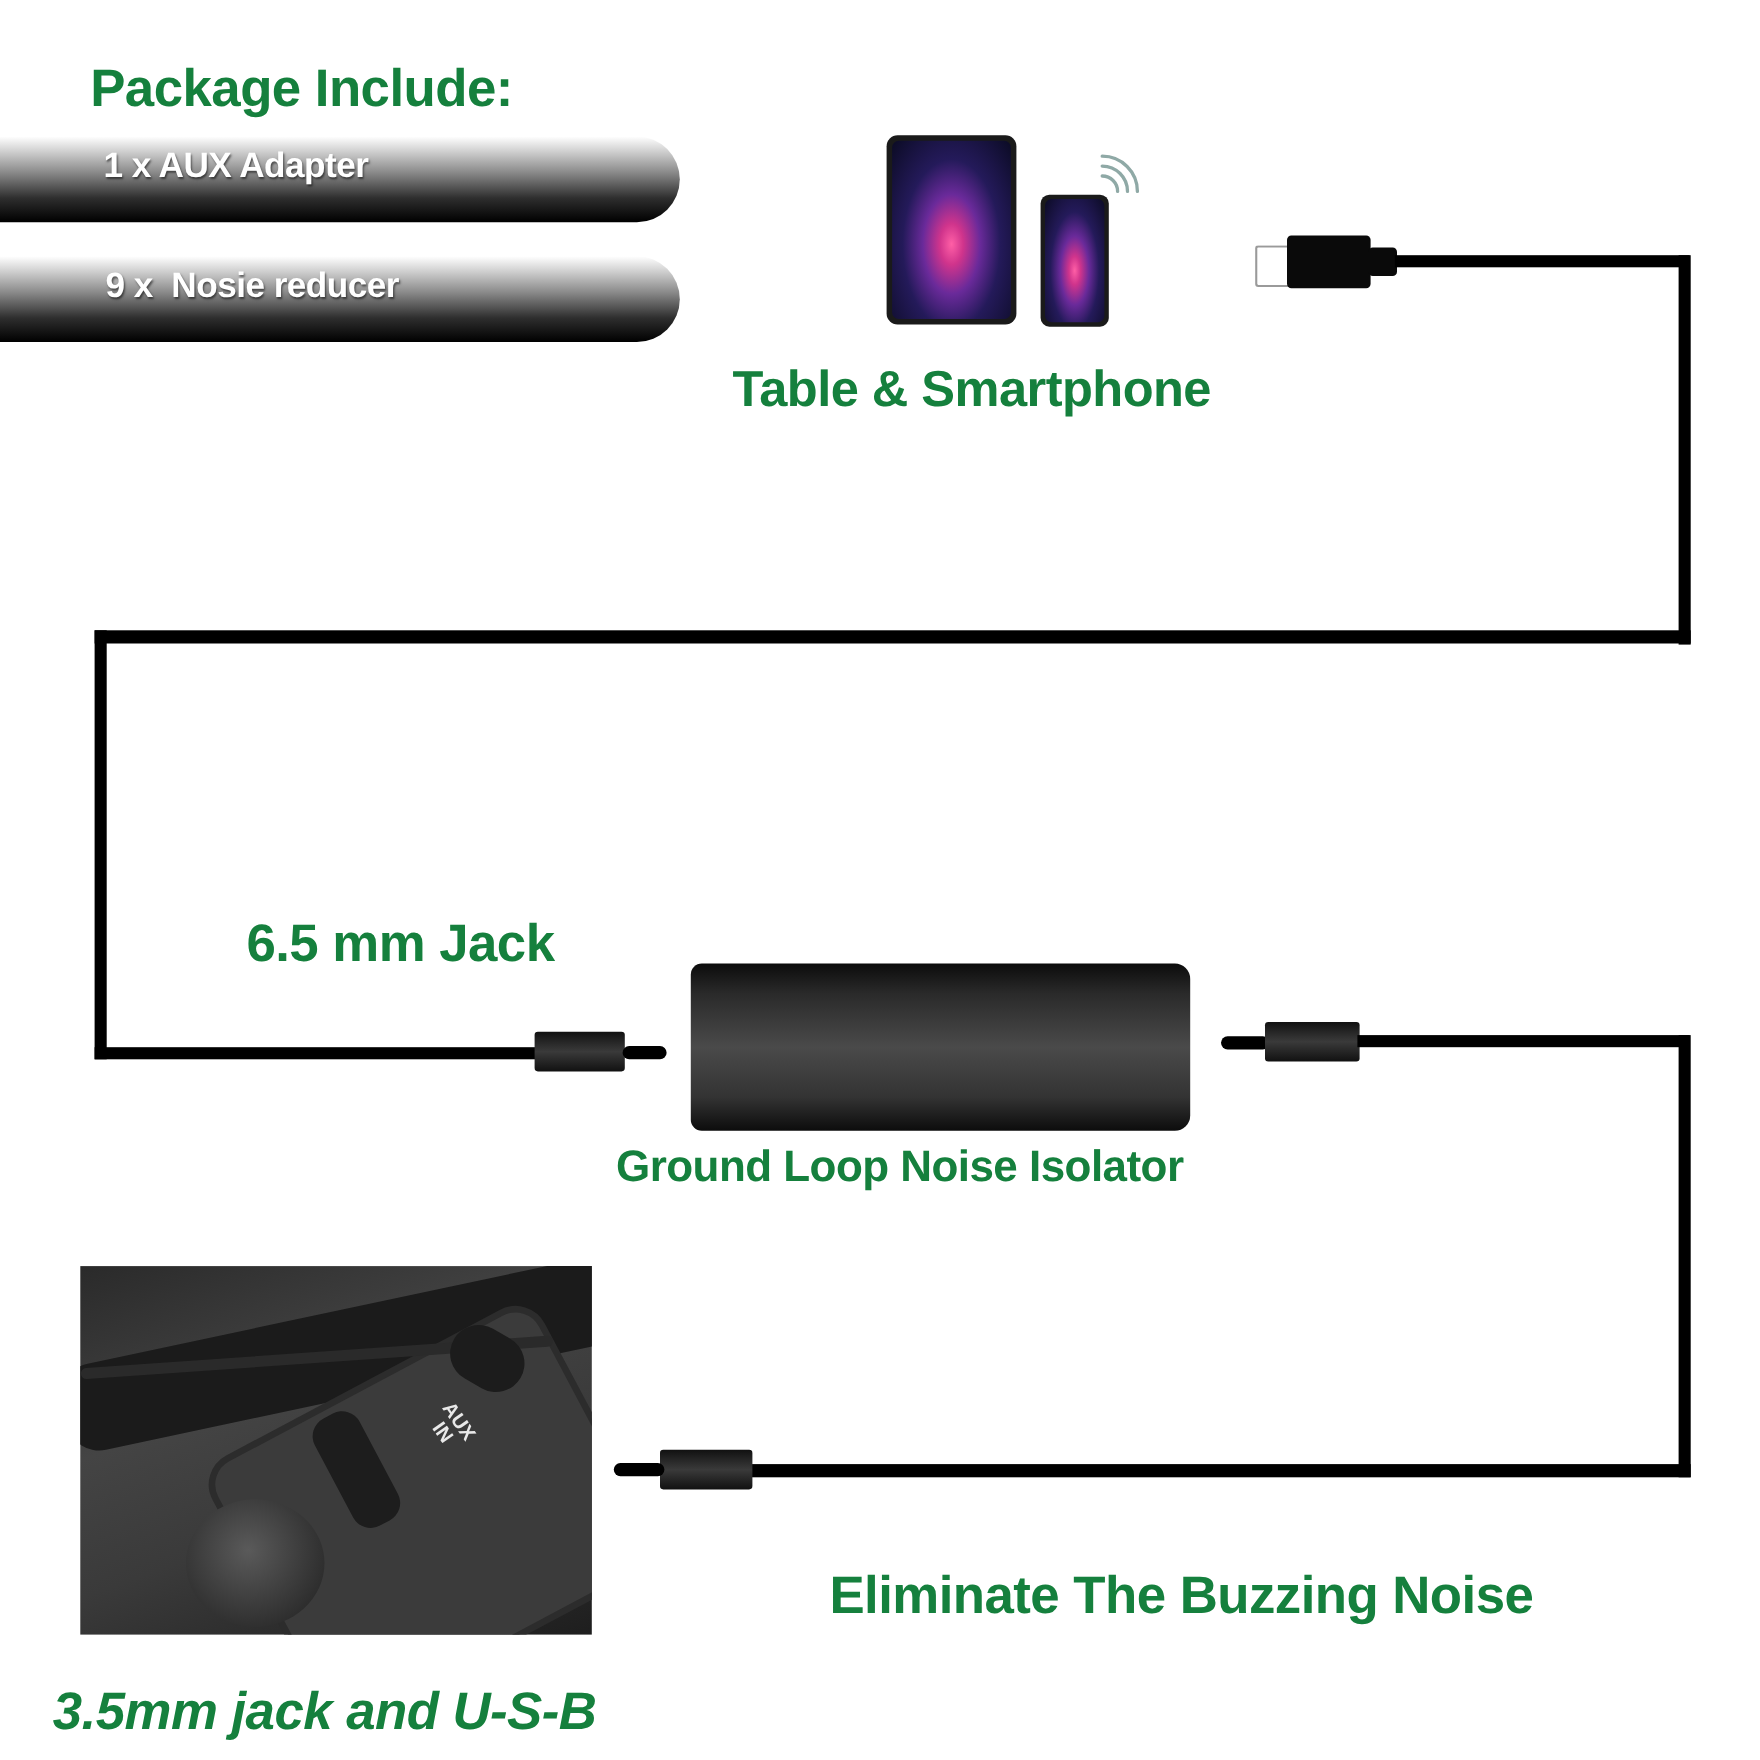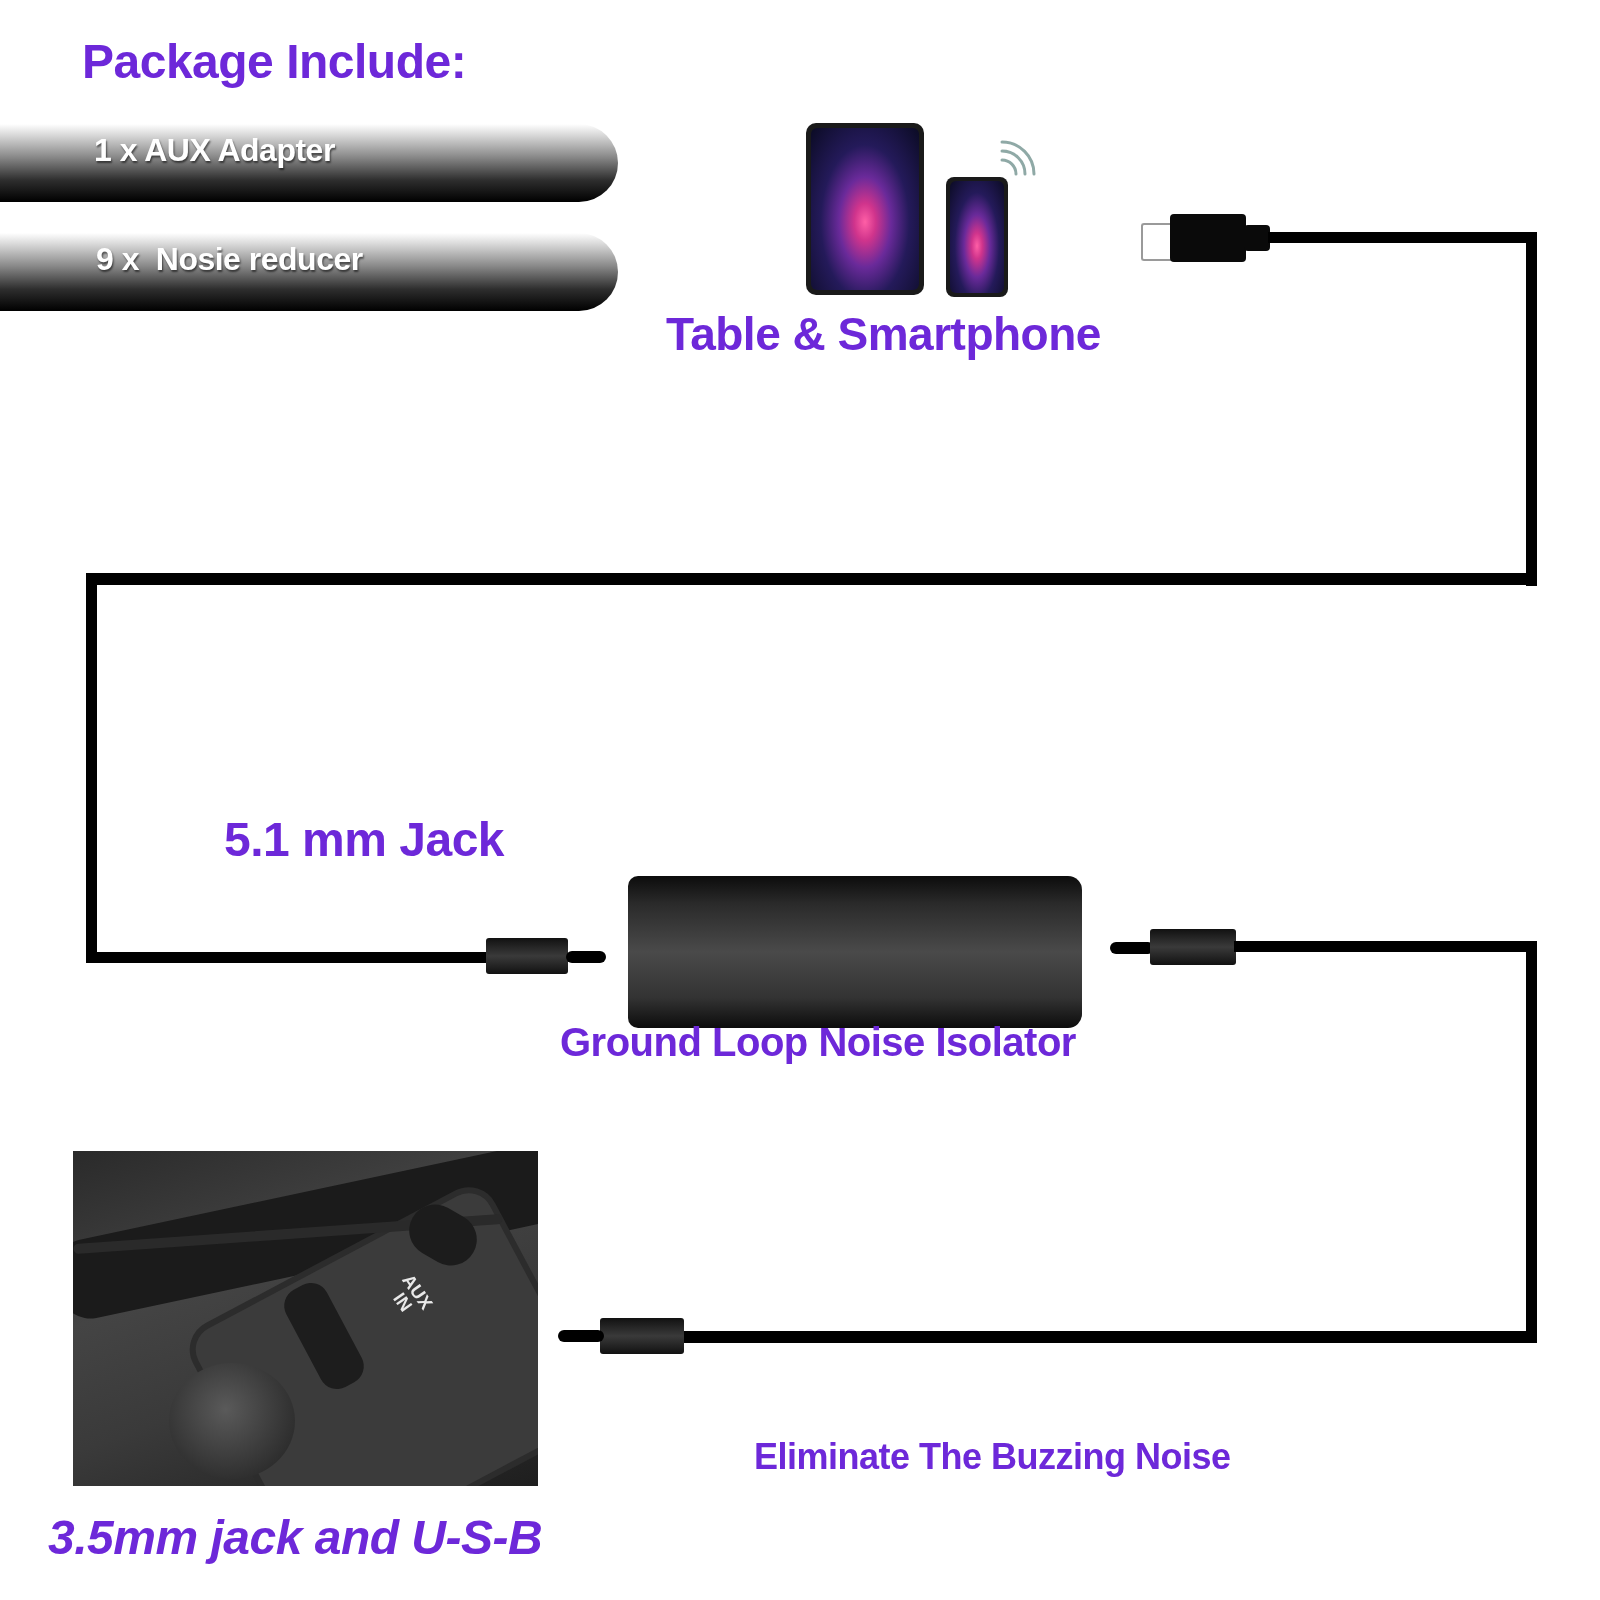--- a/index.html
+++ b/index.html
@@ -1,19 +1,19 @@
 <!DOCTYPE html>
 <html><head>
   <meta charset="utf-8">
   <style>
     html, body { margin: 0; padding: 0; background: #ffffff; }
     body { width: 1600px; height: 1600px; position: relative; overflow: hidden;
            font-family: "Liberation Sans", "DejaVu Sans", sans-serif; }
     .abs { position: absolute; }
-    .label { color: #6d28d9; font-weight: bold; white-space: nowrap; letter-spacing: -0.5px; }
+    .label { color: #15803d; font-weight: bold; white-space: nowrap; letter-spacing: -0.5px; margin-top: 19px; }
     .title { left: 82px; top: 34px; font-size: 48px; }
     .pill {
       position: absolute; left: -30px; height: 78px; width: 648px;
       border-radius: 0 40px 40px 0;
       background: linear-gradient(to bottom, #ffffff 0%, #d9d9d9 14%, #8a8a8a 42%, #2e2e2e 72%, #000000 100%);
     }
     .pill span {
       position: absolute; top: 8px; font-size: 32px; font-weight: bold; color: #ffffff;
       text-shadow: 1px 2px 2px rgba(0,0,0,0.55); white-space: pre; letter-spacing: -0.5px;
     }
@@ -67,34 +67,34 @@
 <div class="abs" style="left:1244px; top:225px; width:26px; height:26px; background:#0a0a0a; border-radius:4px;"></div>
 
 <div class="cable" style="left:1268px; top:232px; width:268px; height:11px;"></div>
 <div class="cable" style="left:1526px; top:232px; width:11px; height:354px;"></div>
 <div class="cable" style="left:86px; top:573px; width:1451px; height:12px;"></div>
 <div class="cable" style="left:86px; top:573px; width:11px; height:390px;"></div>
 <div class="cable" style="left:86px; top:952px; width:404px; height:11px;"></div>
 
 <div class="jack-body" style="left:486px; top:938px; width:82px; height:36px;"></div>
 <div class="jack-tip" style="left:566px; top:951px; width:40px; height:12px;"></div>
-<div class="abs label" style="left:224px; top:812px; font-size:48px;">5.1 mm Jack</div>
+<div class="abs label" style="left:224px; top:812px; font-size:48px;">6.5 mm Jack</div>
 
 <div class="isolator"></div>
 <div class="abs label" style="left:560px; top:1020px; font-size:40px;">Ground Loop Noise Isolator</div>
 
 <div class="jack-tip" style="left:1110px; top:942px; width:44px; height:12px;"></div>
 <div class="jack-body" style="left:1150px; top:929px; width:86px; height:36px;"></div>
 <div class="cable" style="left:1234px; top:941px; width:302px; height:11px;"></div>
 <div class="cable" style="left:1526px; top:941px; width:11px; height:402px;"></div>
 <div class="cable" style="left:680px; top:1331px; width:857px; height:12px;"></div>
 
 <div class="jack-body" style="left:600px; top:1318px; width:84px; height:36px;"></div>
 <div class="jack-tip" style="left:558px; top:1330px; width:46px; height:12px;"></div>
-<div class="abs label" style="left:754px; top:1436px; font-size:36px;">Eliminate The Buzzing Noise</div>
+<div class="abs label" style="left:754px; top:1404px; font-size:48px;">Eliminate The Buzzing Noise</div>
 
 <div class="car-photo">
   <div class="abs" style="left:-20px; top:40px; width:520px; height:80px; transform:rotate(-12deg); background:#1b1b1b; border-radius:30px;"></div>
   <div class="abs" style="left:150px; top:90px; width:330px; height:260px; transform:rotate(-28deg); border:6px solid #2c2c2c; border-radius:30px; background:#3b3b3b;"></div>
   <div class="abs" style="left:0px; top:78px; width:430px; height:10px; background:#2a2a2a; border-radius:6px; transform:rotate(-4deg);"></div>
   <div class="abs" style="left:335px; top:58px; width:70px; height:52px; background:#1c1c1c; border-radius:26px; transform:rotate(30deg);"></div>
   <div class="abs" style="left:228px; top:130px; width:46px; height:110px; background:#1d1d1d; border-radius:18px; transform:rotate(-28deg);"></div>
   <div class="abs" style="left:318px; top:128px; color:#e9e9e9; font-weight:bold; font-size:18px; line-height:18px; transform:rotate(55deg); text-align:center;">
     <div>AUX</div>
     <div>IN</div>

